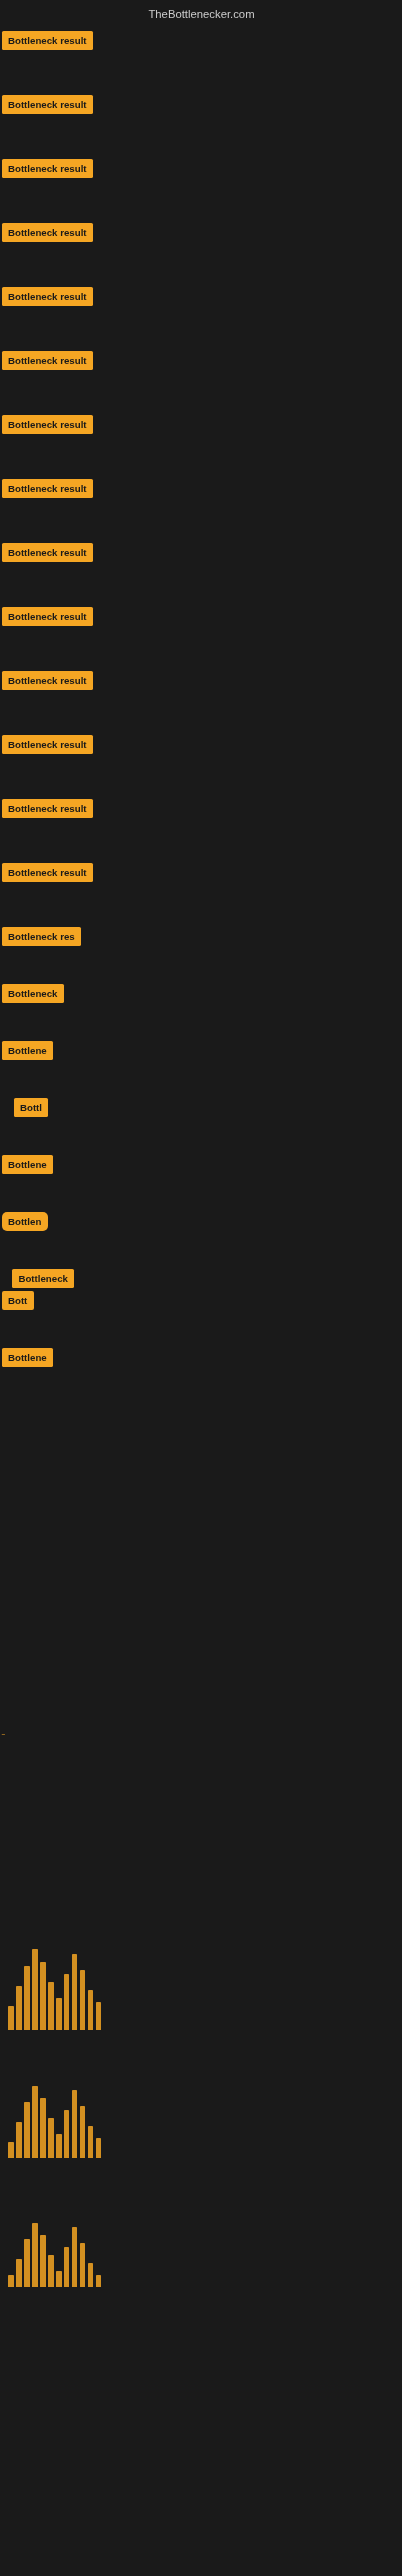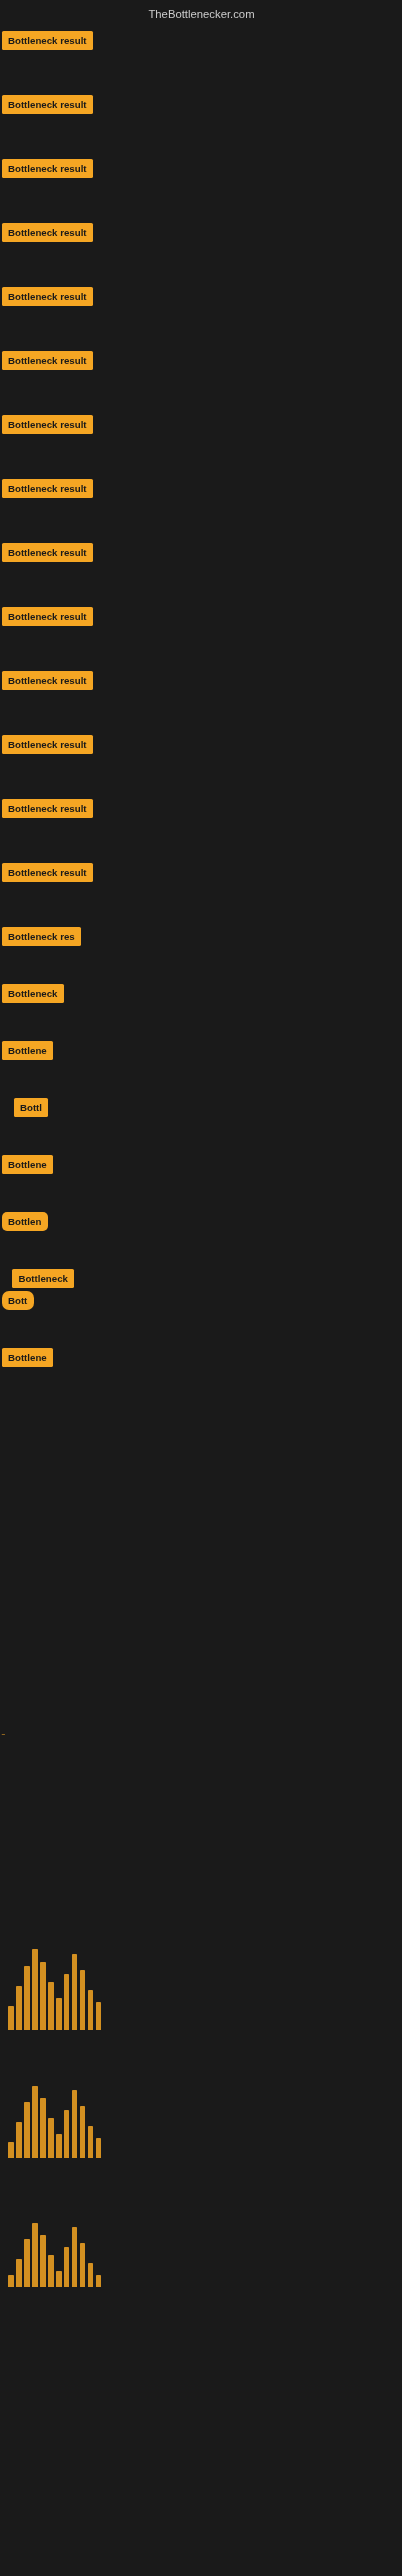--- a/index.html
+++ b/index.html
@@ -54,21 +54,21 @@
       <div style="margin-bottom: 42px; padding-left: 1.6px;"><span style="display: inline-block; background-color: rgb(245, 166, 35); color: rgb(26, 26, 26); font-size: 9.7px; font-weight: bold; padding: 4px 6.4px; border-radius: 1.6px; max-width: 105px; overflow: hidden; white-space: nowrap;">Bottleneck result</span></div>
       <div style="margin-bottom: 42px; padding-left: 1.6px;"><span style="display: inline-block; background-color: rgb(245, 166, 35); color: rgb(26, 26, 26); font-size: 9.7px; font-weight: bold; padding: 4px 6.4px; border-radius: 1.6px; max-width: 105px; overflow: hidden; white-space: nowrap;">Bottleneck result</span></div>
       <div style="margin-bottom: 42px; padding-left: 1.6px;"><span style="display: inline-block; background-color: rgb(245, 166, 35); color: rgb(26, 26, 26); font-size: 9.7px; font-weight: bold; padding: 4px 6.4px; border-radius: 1.6px; max-width: 105px; overflow: hidden; white-space: nowrap;">Bottleneck result</span></div>
       <div style="margin-bottom: 35px; padding-left: 1.6px;"><span style="display: inline-block; background-color: rgb(245, 166, 35); color: rgb(26, 26, 26); font-size: 9.7px; font-weight: bold; padding: 4px 6.4px; border-radius: 1.6px; max-width: 89px; overflow: hidden; white-space: nowrap;">Bottleneck res</span></div>
       <div style="margin-bottom: 35px; padding-left: 1.6px;"><span style="display: inline-block; background-color: rgb(245, 166, 35); color: rgb(26, 26, 26); font-size: 9.7px; font-weight: bold; padding: 4px 6.4px; border-radius: 1.6px; max-width: 66px; overflow: hidden; white-space: nowrap;">Bottleneck</span></div>
       <div style="margin-bottom: 35px; padding-left: 1.6px;"><span style="display: inline-block; background-color: rgb(245, 166, 35); color: rgb(26, 26, 26); font-size: 9.7px; font-weight: bold; padding: 4px 6.4px; border-radius: 1.6px; max-width: 58px; overflow: hidden; white-space: nowrap;">Bottlene</span></div>
       <div style="margin-bottom: 35px; padding-left: 1.6px; margin-left: 12px;"><span style="display: inline-block; background-color: rgb(245, 166, 35); color: rgb(26, 26, 26); font-size: 9.7px; font-weight: bold; padding: 4px 6.4px; border-radius: 1.6px; max-width: 44px; overflow: hidden; white-space: nowrap;">Bottl</span></div>
       <div style="margin-bottom: 35px; padding-left: 1.6px;"><span style="display: inline-block; background-color: rgb(245, 166, 35); color: rgb(26, 26, 26); font-size: 9.7px; font-weight: bold; padding: 4px 6.4px; border-radius: 1.6px; max-width: 58px; overflow: hidden; white-space: nowrap;">Bottlene</span></div>
       <div style="margin-bottom: 35px; padding-left: 1.6px;"><span style="display: inline-block; background-color: rgb(245, 166, 35); color: rgb(26, 26, 26); font-size: 9.7px; font-weight: bold; padding: 4px 6.4px; border-radius: 5px; max-width: 53px; overflow: hidden; white-space: nowrap;">Bottlen</span></div>
       <div style="padding-left: 12px;"><span style="display: inline-block; background-color: rgb(245, 166, 35); color: rgb(26, 26, 26); font-size: 9.7px; font-weight: bold; padding: 4px 6.4px; border-radius: 1.6px; max-width: 68px; overflow: hidden; white-space: nowrap;">Bottleneck</span></div>
-      <div style="margin-bottom: 35px; padding-left: 1.6px;"><span style="display: inline-block; background-color: rgb(245, 166, 35); color: rgb(26, 26, 26); font-size: 9.7px; font-weight: bold; padding: 4px 6.4px; border-radius: 7px; max-width: 39px; overflow: hidden; white-space: nowrap;">Bott</span></div>
+      <div style="margin-bottom: 35px; padding-left: 1.6px;"><span style="display: inline-block; background-color: rgb(245, 166, 35); color: rgb(26, 26, 26); font-size: 9.7px; font-weight: bold; padding: 4px 6.4px; border-radius: 2px; max-width: 39px; overflow: hidden; white-space: nowrap;">Bott</span></div>
       <div style="margin-bottom: 35px; padding-left: 1.6px;"><span style="display: inline-block; background-color: rgb(245, 166, 35); color: rgb(26, 26, 26); font-size: 9.7px; font-weight: bold; padding: 4px 6.4px; border-radius: 1.6px; max-width: 58px; overflow: hidden; white-space: nowrap;">Bottlene</span></div>
     </div>
 
   <div style="position:absolute; top:1731px; left:1.6px;">
     <span style="color:#f5a623; font-size:6.4px; display:block; margin-bottom: 16px;">~</span>
   </div>
 
   <div style="position:absolute; top:1852px; left:0; width:403px; height:725px;">
     <div style="display:flex; align-items:flex-end; height:97px; padding:8px 8px 0 8px; gap:2.4px; position:absolute; bottom:547px; left:0;">
     </div>

